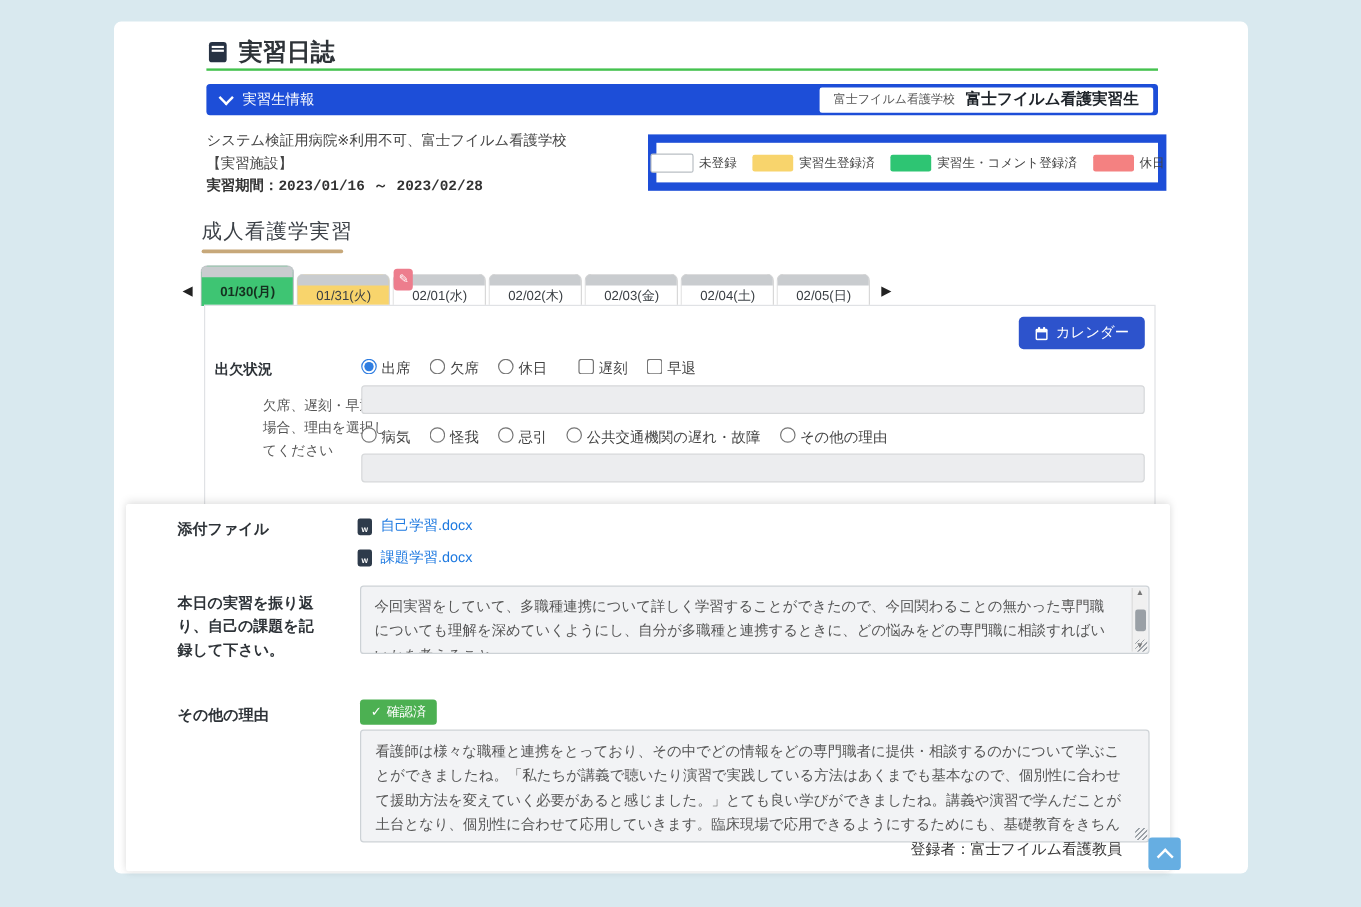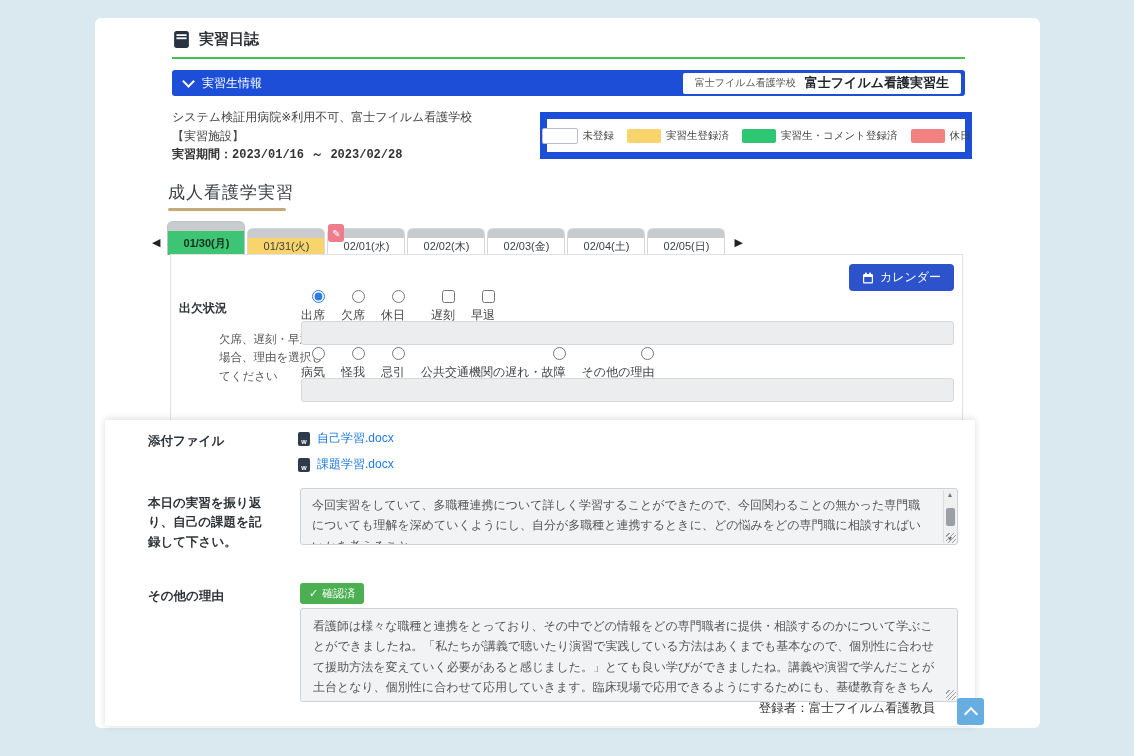--- a/index.html
+++ b/index.html
@@ -6,21 +6,21 @@
   body{
     width:1134px;height:756px;overflow:hidden;
     font-family:"Liberation Sans","DejaVu Sans",sans-serif;
     background:#d9e9ef;color:#333;
   }
   .screen{position:relative;width:1134px;height:756px;background:#d9e9ef;}
   .card{position:absolute;left:95px;top:18px;width:945px;height:710px;background:#fff;border-radius:6px;}
 
   
   .title-row{position:absolute;left:77px;top:12px;display:flex;align-items:center;gap:8px;}
-  .title-row .app-title{font-size:15px;font-weight:bold;color:#2e3338;}
+  .title-row .app-title{font-size:20px;font-weight:bold;color:#2e3338;}
   .title-underline{position:absolute;left:77px;right:75px;top:39px;height:2px;background:#45c24f;}
 
   
   .info-bar{position:absolute;left:77px;right:75px;top:52px;height:26px;background:#1d4ed8;border-radius:3px;
     display:flex;align-items:center;padding:0 4px 0 12px;color:#fff;font-size:12px;}
   .chev-down{width:7px;height:7px;border-left:2px solid #fff;border-bottom:2px solid #fff;
     transform:rotate(-45deg);margin-right:9px;margin-top:-3px;flex:0 0 auto;}
   .student-badge{margin-left:auto;background:#fff;border-radius:2px;height:21px;display:flex;align-items:center;
     gap:9px;padding:0 12px;justify-content:center;}
   .student-badge .school{font-size:10px;color:#555;}
@@ -60,21 +60,21 @@
     background:#fff;box-sizing:border-box;}
   .calendar-btn{position:absolute;right:8px;top:9px;height:27px;background:#2d53cc;color:#fff;border:none;
     border-radius:4px;font-size:12px;display:flex;align-items:center;gap:6px;padding:0 13px;cursor:pointer;
     font-family:inherit;}
   .att-row{position:absolute;left:8px;right:8px;top:42px;display:flex;}
   .att-labels{width:122px;flex:0 0 auto;}
   .att-labels .main{font-size:12px;font-weight:bold;color:#2e3338;margin-top:3px;}
   .att-labels .sub{font-size:11.5px;color:#555;width:108px;line-height:1.6;margin-top:13px;margin-left:40px;}
   .att-controls{flex:1;}
   .opt-row{display:flex;align-items:center;gap:4px;font-size:12px;color:#444;height:20px;}
-  .opt{display:flex;align-items:flex-end;gap:4px;margin-right:12px;white-space:nowrap;flex-direction:column;}
+  .opt{display:flex;align-items:flex-start;gap:4px;margin-right:12px;white-space:nowrap;}
   .opt input{margin:0;width:13px;height:13px;accent-color:#2f7de1;}
   .gap-left{margin-left:10px;}
   .dis-input{display:block;width:100%;height:24px;margin:4px 0 9px;background:#ecedef;border:1px solid #d6d8da;
     border-radius:3px;box-sizing:border-box;}
 
   
   .lower-panel{position:absolute;left:10px;top:402px;width:870px;height:306px;background:#fff;z-index:5;
     box-shadow:0 -2px 7px rgba(0,0,0,.10),0 2px 6px rgba(0,0,0,.06);border-radius:2px;}
   .lp-label{position:absolute;left:43px;font-size:12.5px;font-weight:bold;color:#2e3338;line-height:1.55;}
   .attach-label{top:12px;}

